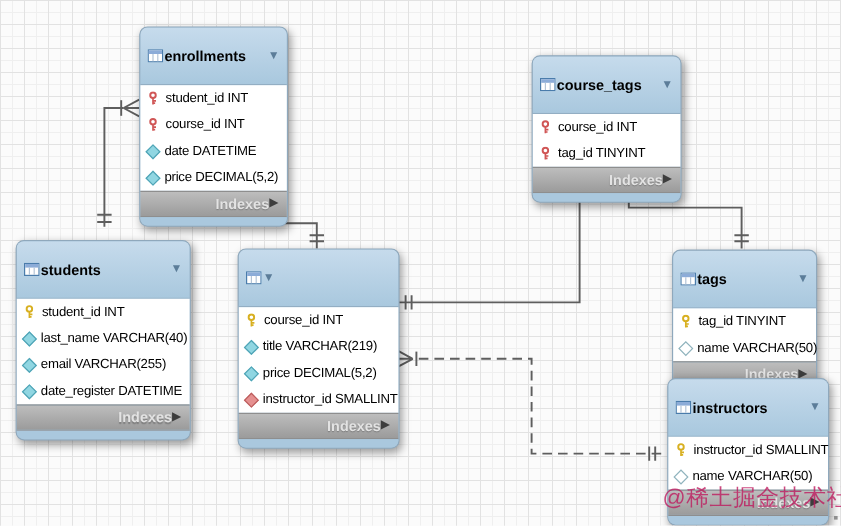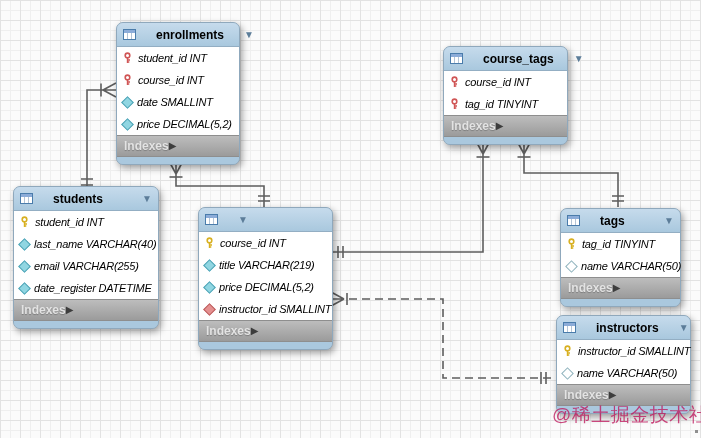--- a/index.html
+++ b/index.html
@@ -19,36 +19,36 @@
   svg.rels path{fill:none;stroke:#5e5e5e;stroke-width:1.6;}
   svg.rels path.dash{stroke-dasharray:8 5;}
 
   .table{
     position:absolute;z-index:2;
     border:1px solid #8fa8bc;border-radius:7px;
     background:#aac8de;
     box-shadow:2px 3px 7px rgba(0,0,0,0.38);
   }
   .thead{
-    height:23px;display:flex;align-items:center;gap:20px;padding:0 6px;
+    height:23px;display:flex;align-items:center;gap:1px;padding:12px 6px;
     background:linear-gradient(#c6dbec,#a9c8de);
     border-top-left-radius:6px;border-top-right-radius:6px;
     border-bottom:1px solid #93aec3;
   }
   .tname{font-size:12px;font-weight:bold;color:#000;flex:1 1 auto;white-space:nowrap;}
   .harrow{font-size:10px;color:#5c7d99;line-height:1;}
   .tbody{background:#fff;}
-  .field{height:22px;display:flex;align-items:center;gap:5px;padding:0 5px;white-space:nowrap;font-style:italic;}
+  .field{height:22px;display:flex;align-items:center;gap:5px;padding:0 5px;white-space:nowrap;}
   .flabel{font-size:11px;color:#000;letter-spacing:-0.2px;}
   .diamond{width:7px;height:7px;transform:rotate(45deg);flex:0 0 auto;margin-left:1px;}
   .d-cyan{background:#90d6e2;border:1px solid #4fa3b5;}
   .d-pink{background:#e59090;border:1px solid #bb5d5d;}
   .d-open{background:#ffffff;border:1px solid #8fb3bd;}
   .indexes{
-    height:20px;display:flex;align-items:center;justify-content:flex-start;
+    height:20px;display:flex;align-items:center;justify-content:flex-end;
     padding:0 7px;background:linear-gradient(#bdbdbd,#9b9b9b);
     border-top:1px solid #8e8e8e;border-bottom:1px solid #8e8e8e;
   }
   .ixlabel{font-size:12px;font-weight:bold;color:#e3e3e3;text-shadow:0 1px 1px rgba(0,0,0,0.25);}
   .ixarrow{font-size:10px;color:#3d3d3d;line-height:1;}
   .tfoot{height:7px;background:#aac8de;border-bottom-left-radius:6px;border-bottom-right-radius:6px;}
   .kicon{flex:0 0 auto;display:inline-flex;}
   .watermark{
     position:absolute;left:552px;top:402px;z-index:5;
     font-size:19px;color:#be185d;opacity:0.78;letter-spacing:0.5px;white-space:nowrap;
@@ -119,21 +119,21 @@
         <span class="kicon">
             <svg width="11" height="12">
               <circle cx="5.5" cy="3.4" r="2.3" fill="none" stroke="#d05656" stroke-width="1.6"></circle>
               <path d="M5.5,5.7 V11 M5.5,8 H8 M5.5,10 H7.3" stroke="#d05656" stroke-width="1.4" fill="none"></path>
             </svg>
           </span>
         <span class="flabel">course_id INT</span>
       </div>
       <div class="field">
         <span class="diamond d-cyan"></span>
-        <span class="flabel">date SMALLINT</span>
+        <span class="flabel">date DATETIME</span>
       </div>
       <div class="field">
         <span class="diamond d-cyan"></span>
         <span class="flabel">price DECIMAL(5,2)</span>
       </div>
     </div>
     <div class="indexes">
       <span class="ixlabel">Indexes</span>
       <span class="ixarrow">▶</span>
     </div>
@@ -172,21 +172,21 @@
         <span class="flabel">tag_id TINYINT</span>
       </div>
     </div>
     <div class="indexes">
       <span class="ixlabel">Indexes</span>
       <span class="ixarrow">▶</span>
     </div>
     <div class="tfoot"></div>
   </div>
 
-  <div class="table" style="left:13px;top:186px;width:144px">
+  <div class="table" style="left:13px;top:200px;width:144px">
     <div class="thead">
       <span class="kicon">
           <svg width="13" height="11">
             <rect x="0.5" y="0.5" width="12" height="10" fill="#fff" stroke="#4a7cab"></rect>
             <rect x="1" y="1" width="11" height="3" fill="#8cacd8"></rect>
             <path d="M4.5,4 V10 M8.5,4 V10" stroke="#b3c4d6" stroke-width="1"></path>
           </svg>
         </span>
       <span class="tname">students</span>
       <span class="harrow">▼</span>

